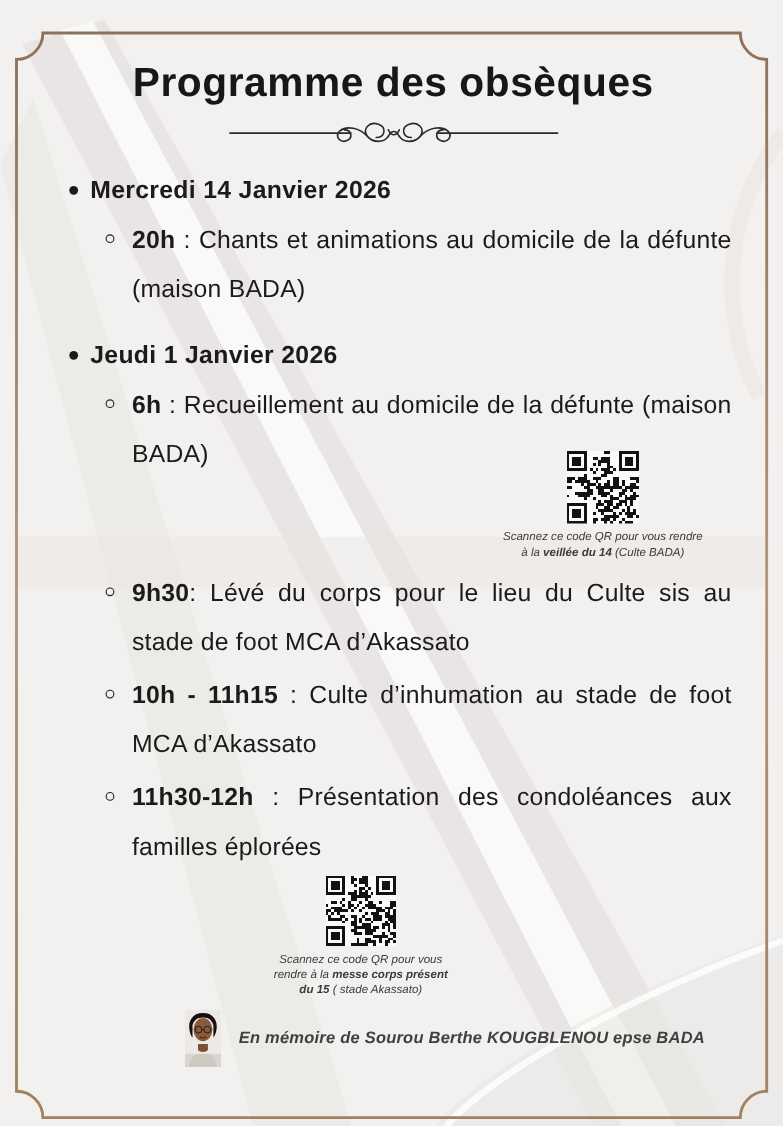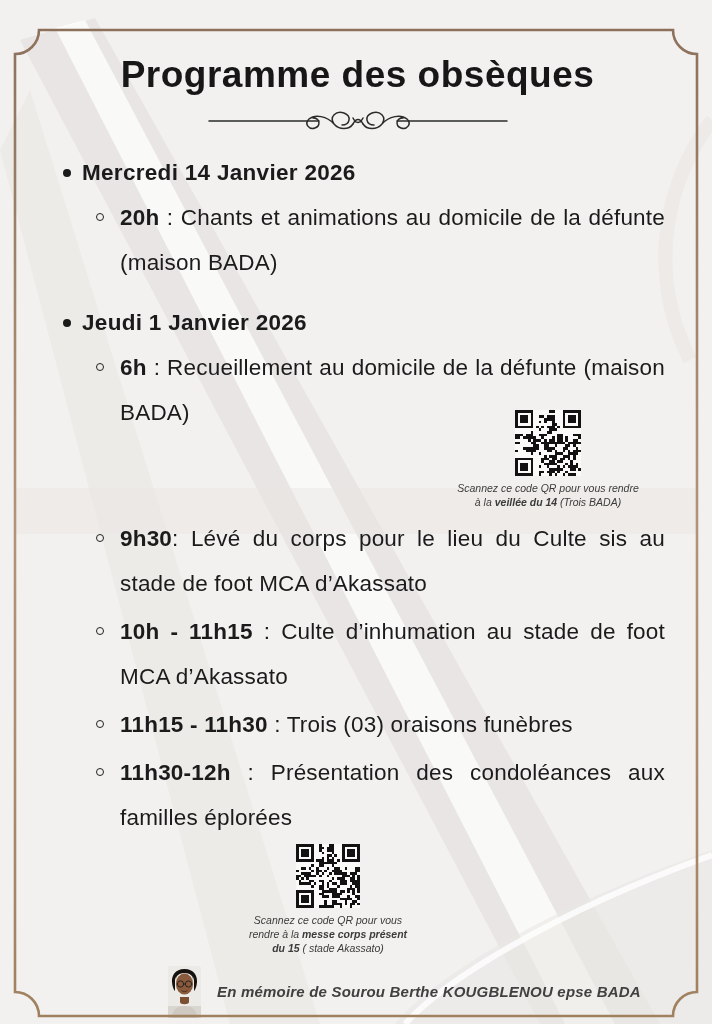--- a/index.html
+++ b/index.html
@@ -331,37 +331,33 @@
                 <rect x="6" y="8" width="1" height="1" fill="#121212"></rect>
                 <rect x="10" y="6" width="1" height="1" fill="#121212"></rect>
                 <rect x="6" y="10" width="1" height="1" fill="#121212"></rect>
                 <rect x="12" y="6" width="1" height="1" fill="#121212"></rect>
                 <rect x="6" y="12" width="1" height="1" fill="#121212"></rect>
                 <rect x="14" y="6" width="1" height="1" fill="#121212"></rect>
                 <rect x="6" y="14" width="1" height="1" fill="#121212"></rect>
                 <rect x="16" y="6" width="1" height="1" fill="#121212"></rect>
                 <rect x="6" y="16" width="1" height="1" fill="#121212"></rect>
               </svg>
-            <p class="qr-caption"><span>Scannez ce code QR pour vous rendre à la </span><b>veillée du 14</b><span> (Trois BADA)</span></p>
+            <p class="qr-caption"><span>Scannez ce code QR pour vous rendre à la </span><b>veillée du 14</b><span> (Culte BADA)</span></p>
           </div>
 
           <li class="event-item" style="margin-top:6px;">
             <span class="bullet-ring"></span>
             <b class="event-time">9h30</b><span>: </span><span>Lévé du corps pour le lieu du Culte sis au stade de foot MCA d’Akassato</span>
           </li>
 
           <li class="event-item">
             <span class="bullet-ring"></span>
             <b class="event-time">10h - 11h15</b><span> : </span><span>Culte d’inhumation au stade de foot MCA d’Akassato</span>
           </li>
 
-          <li class="event-item">
-            <span class="bullet-ring"></span>
-            <b class="event-time">11h15 - 11h30</b><span> : </span><span>Trois (03) oraisons funèbres</span>
-          </li>
 
           <li class="event-item">
             <span class="bullet-ring"></span>
             <b class="event-time">11h30-12h</b><span> : </span><span>Présentation des condoléances aux familles éplorées</span>
           </li>
 
         </ul>
       </li>
     </ul>
 

